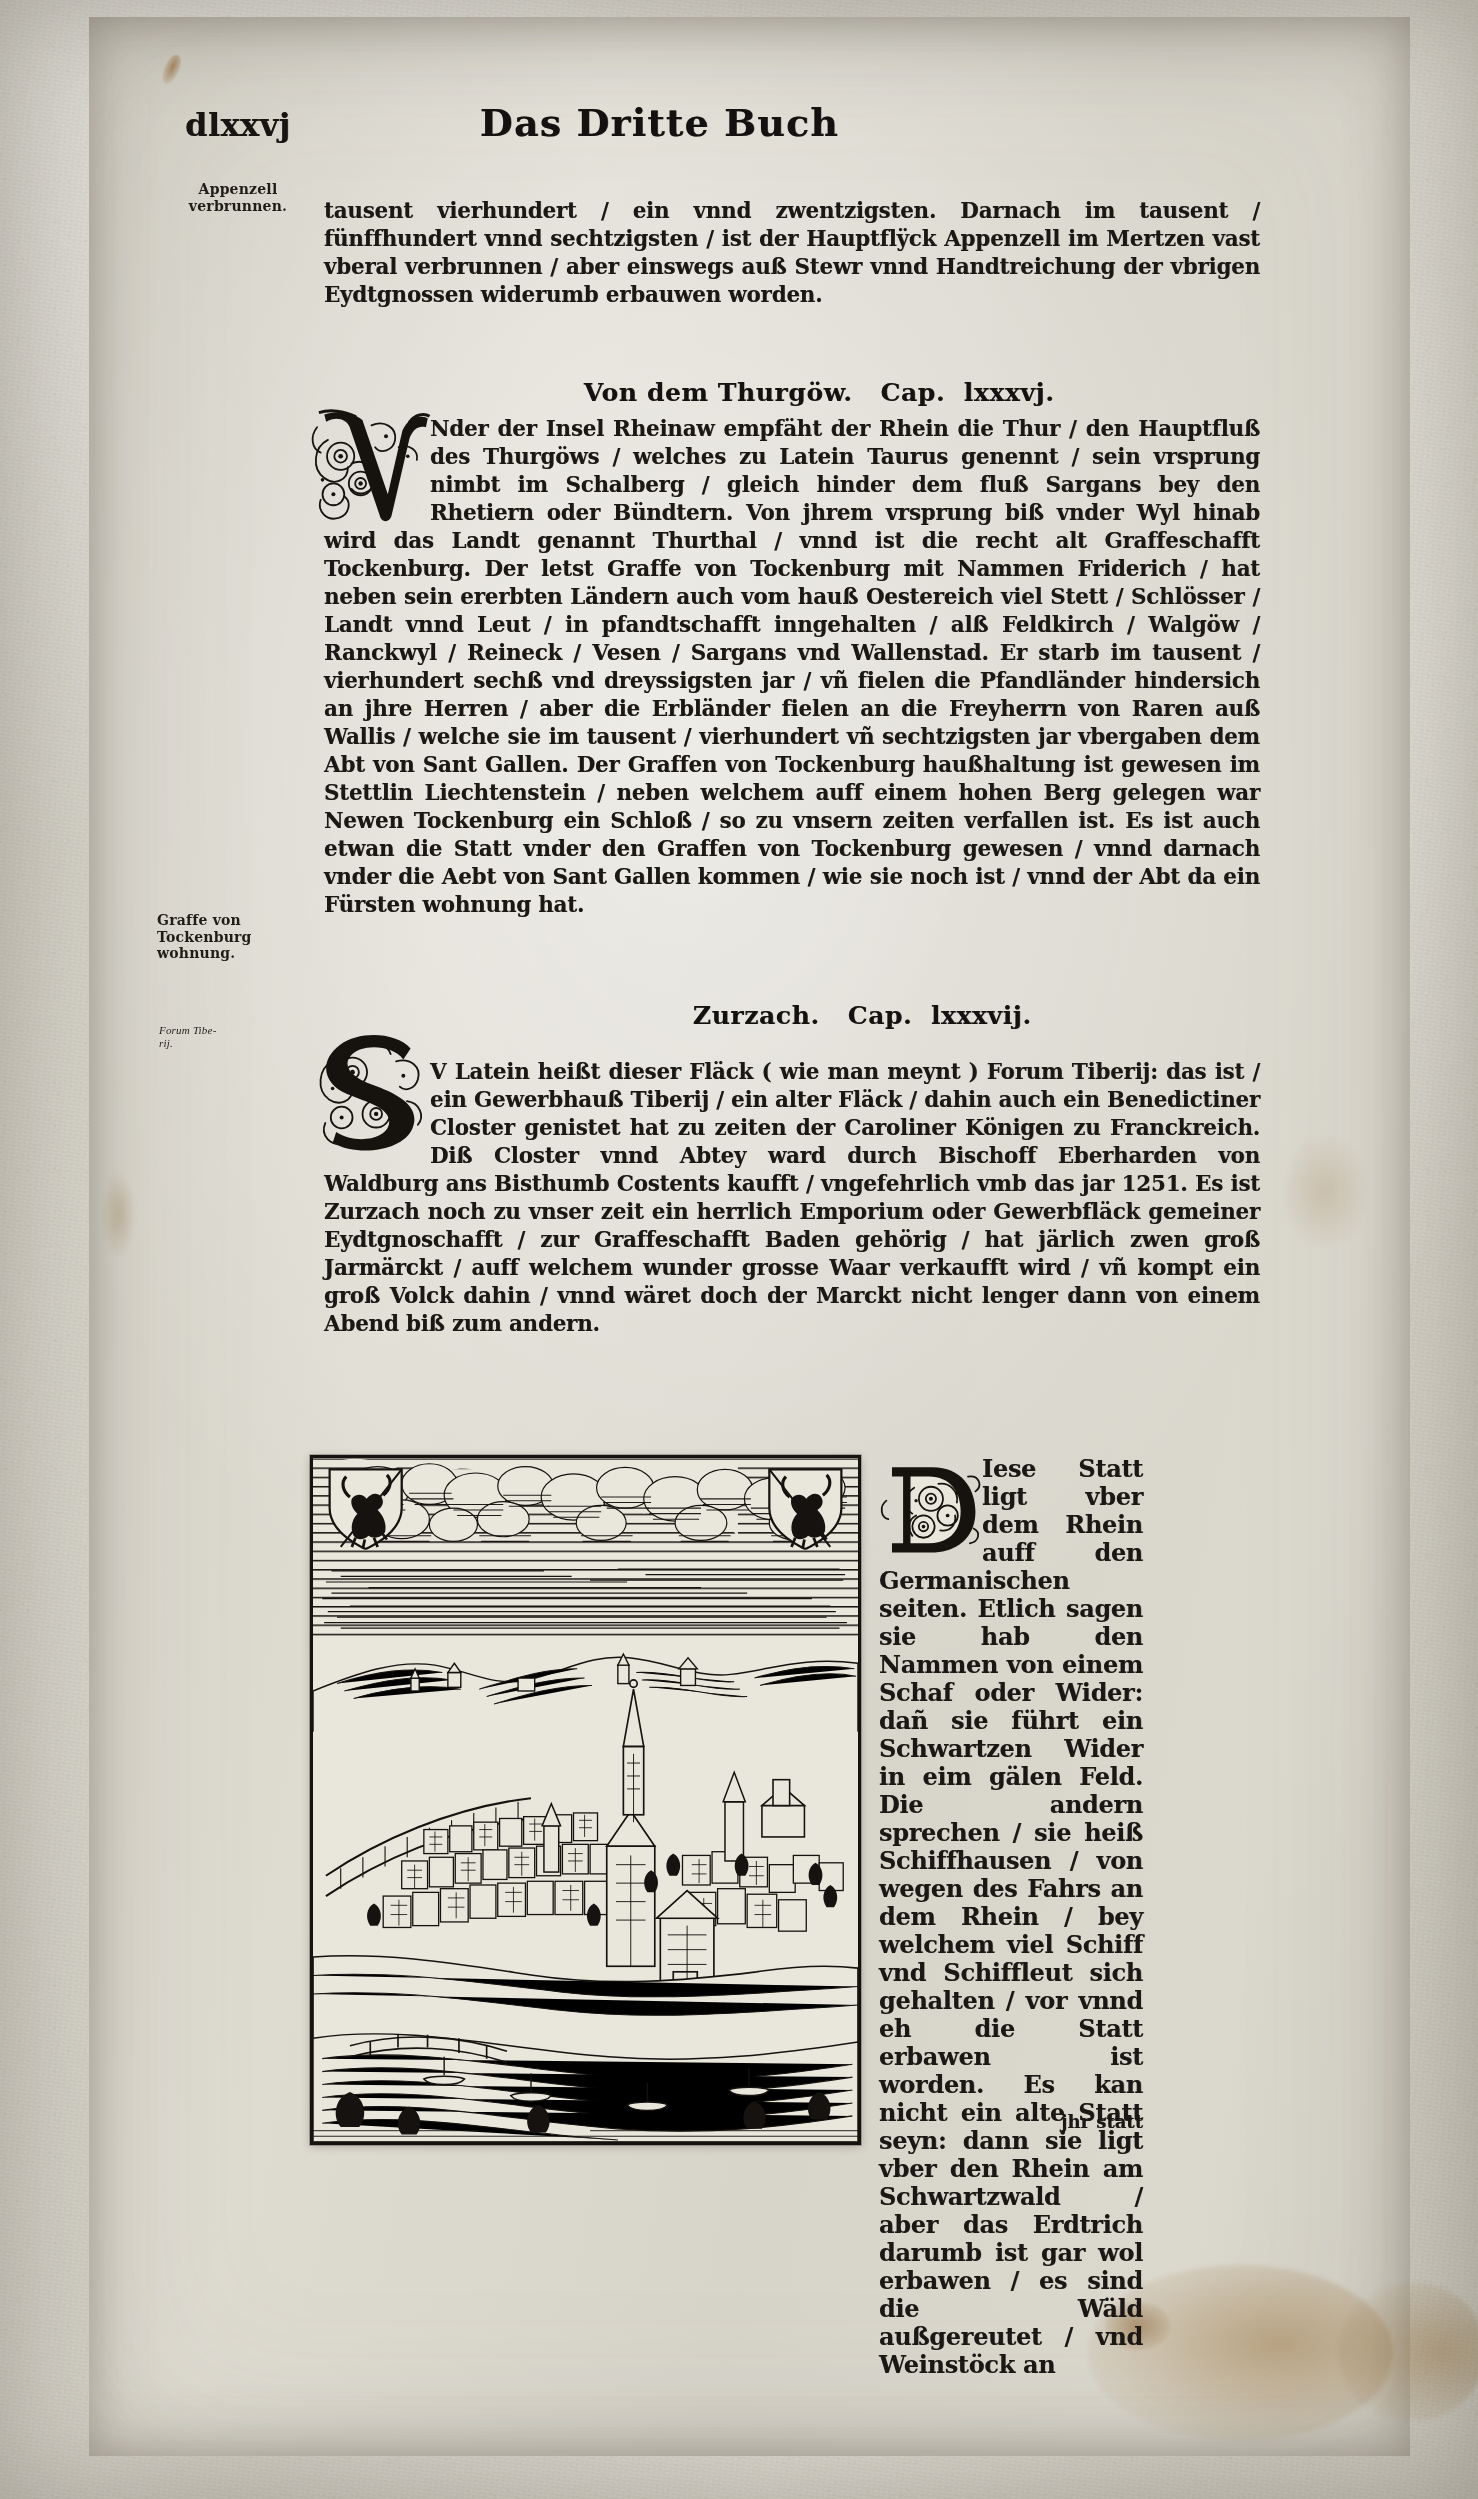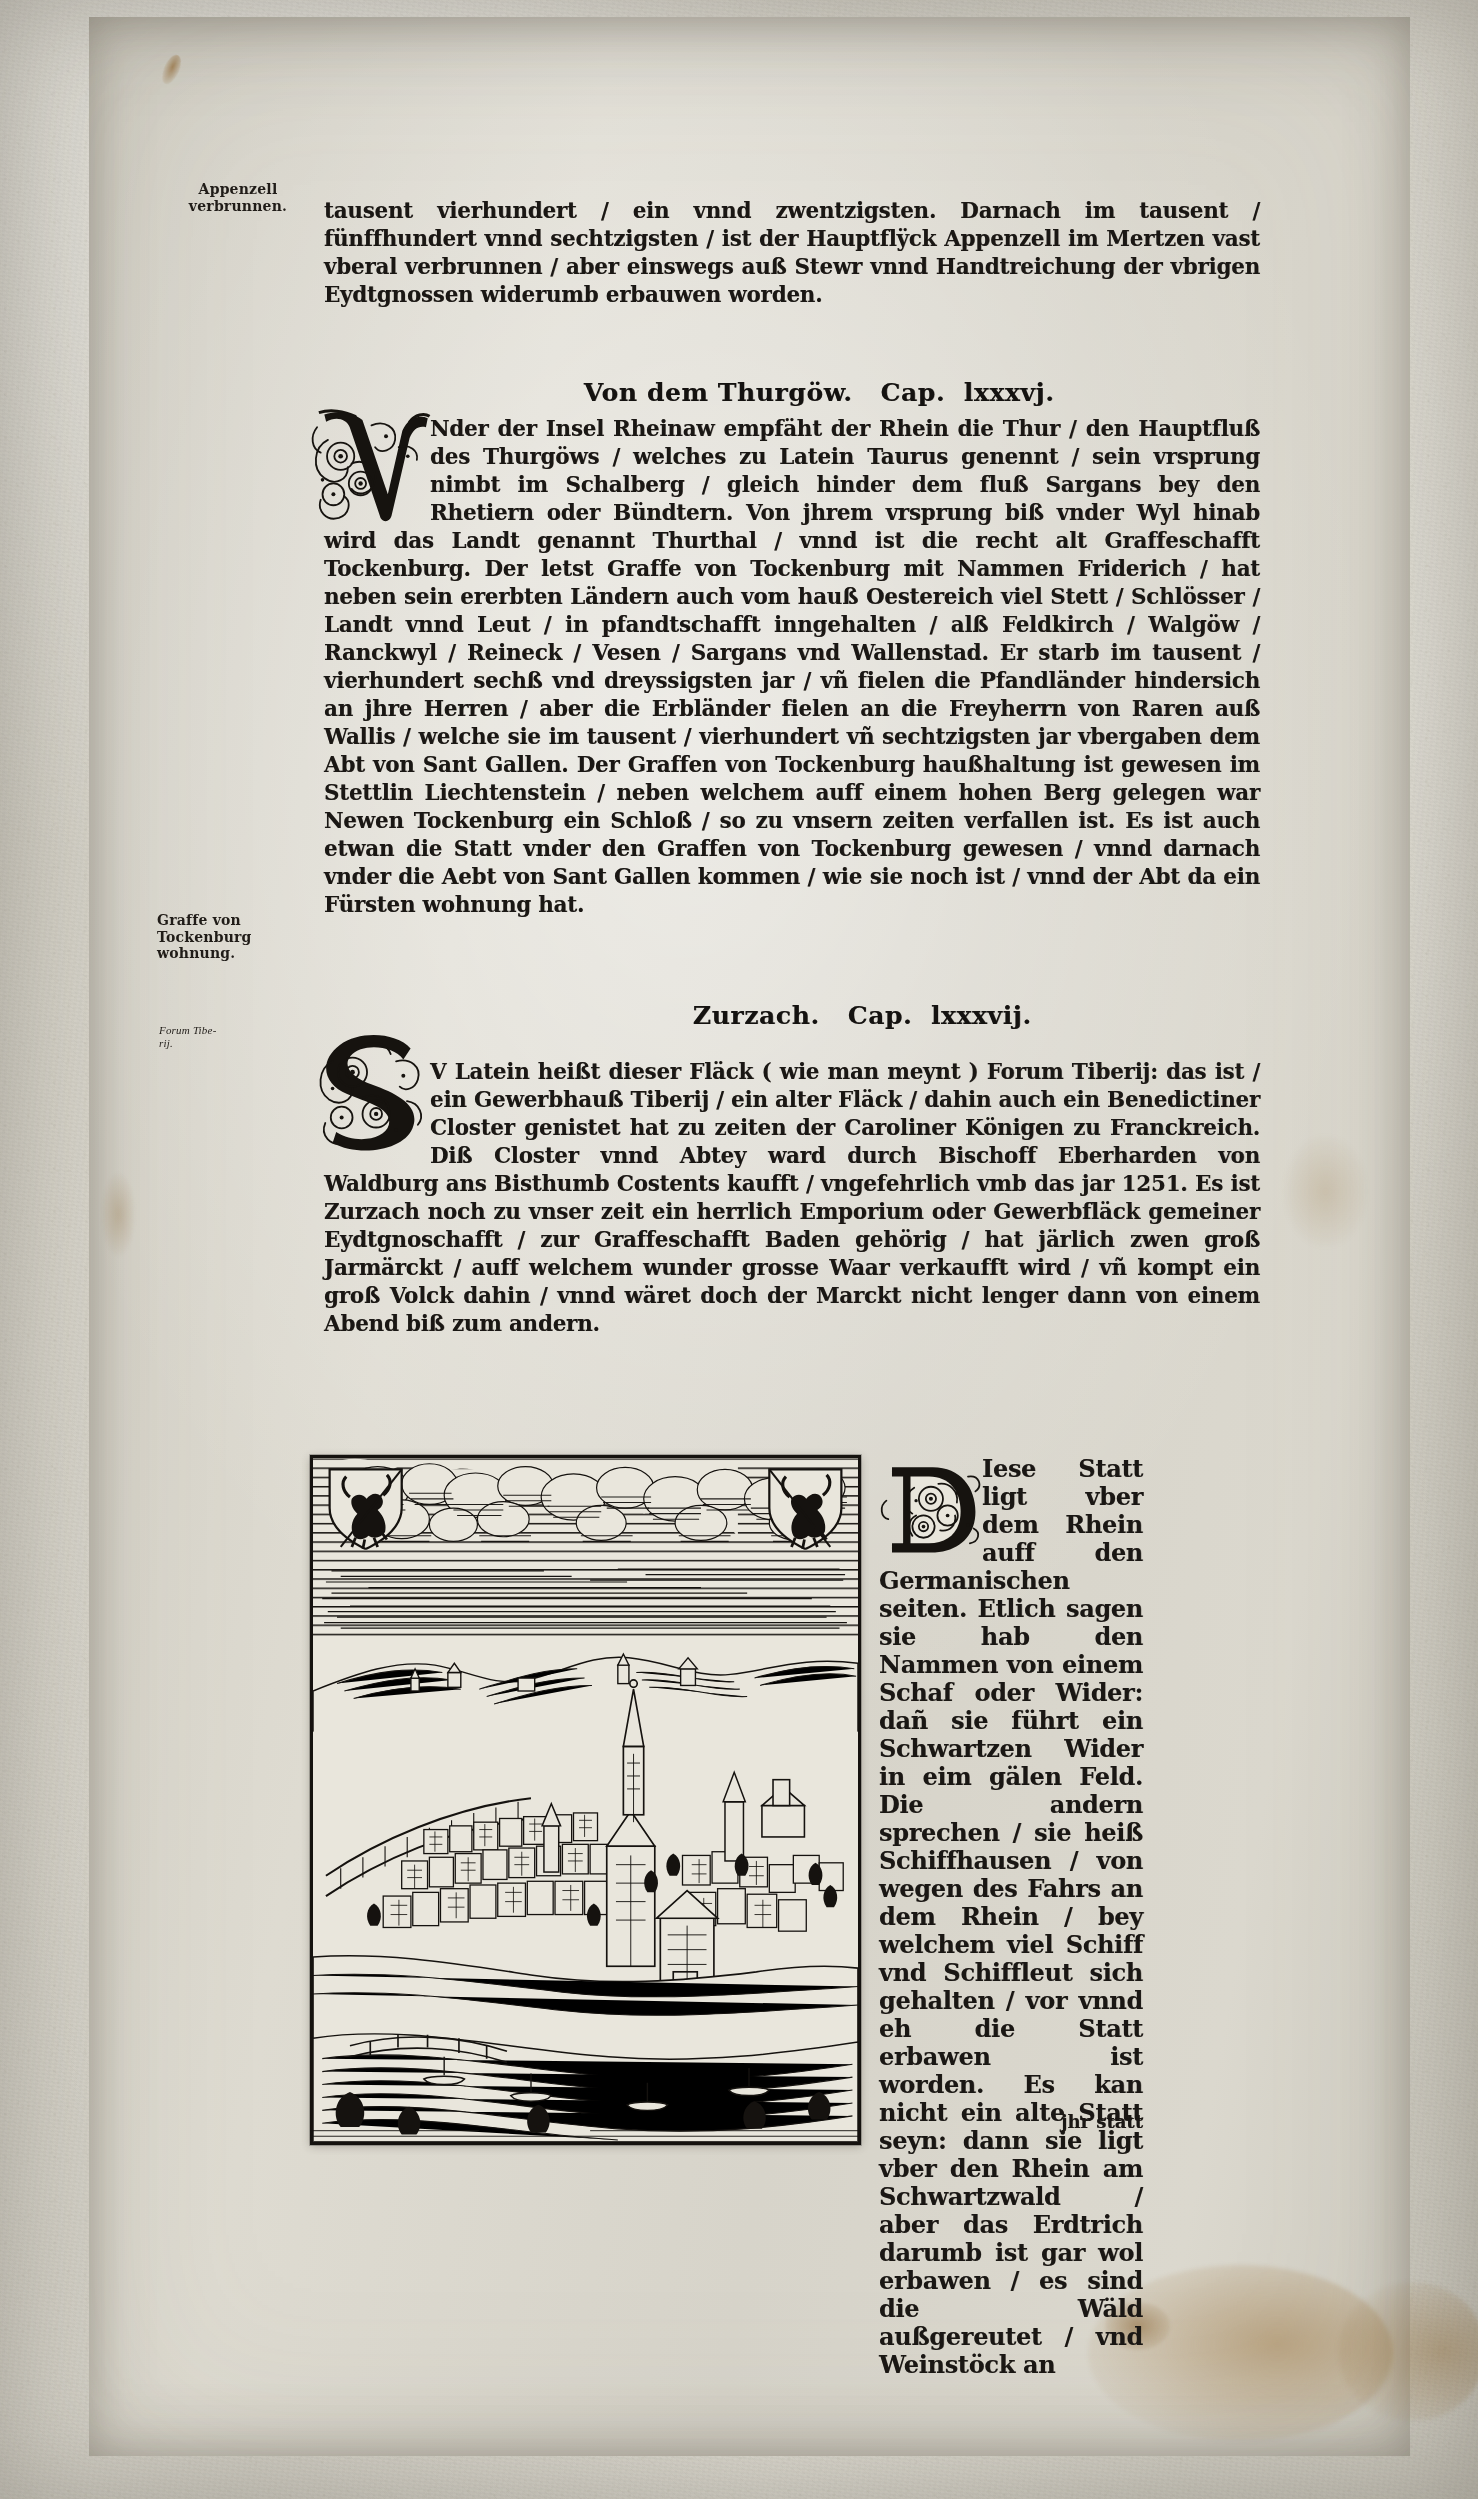--- a/index.html
+++ b/index.html
@@ -257,20 +257,24 @@
               filter:blur(2px);"></div>
   <div class="stain" style="left:102px; top:1173px; width:33px; height:83px;
               background:radial-gradient(ellipse at 50% 50%, rgba(146,112,62,.30), transparent 75%);
               filter:blur(1.8px);"></div>
   <div class="stain" style="left:1284px; top:1136px; width:83px; height:111px;
               background:radial-gradient(ellipse at 50% 50%, rgba(150,116,64,.22), transparent 76%);
               filter:blur(2.8px);"></div>
 
   <div class="typeblock">
 
+    <div class="header-row">
+      <div class="folio">dlxxvj</div>
+      <div class="book-title">Das Dritte Buch</div>
+    </div>
 
     <div class="marginal goth" style="left:164px; top:181px; white-space:pre-line;">Appenzell
 verbrunnen.</div>
 
     <div class="marginal goth" style="left:157px; top:868px; white-space:pre-line; text-align:left;margin-top:44px;">Graffe von
 Tockenburg
 wohnung.</div>
 
     <div class="marginal italic" style="left:159px; top:1024px; white-space:pre-line; text-align:left;">Forum Tibe-
 rij.</div>

